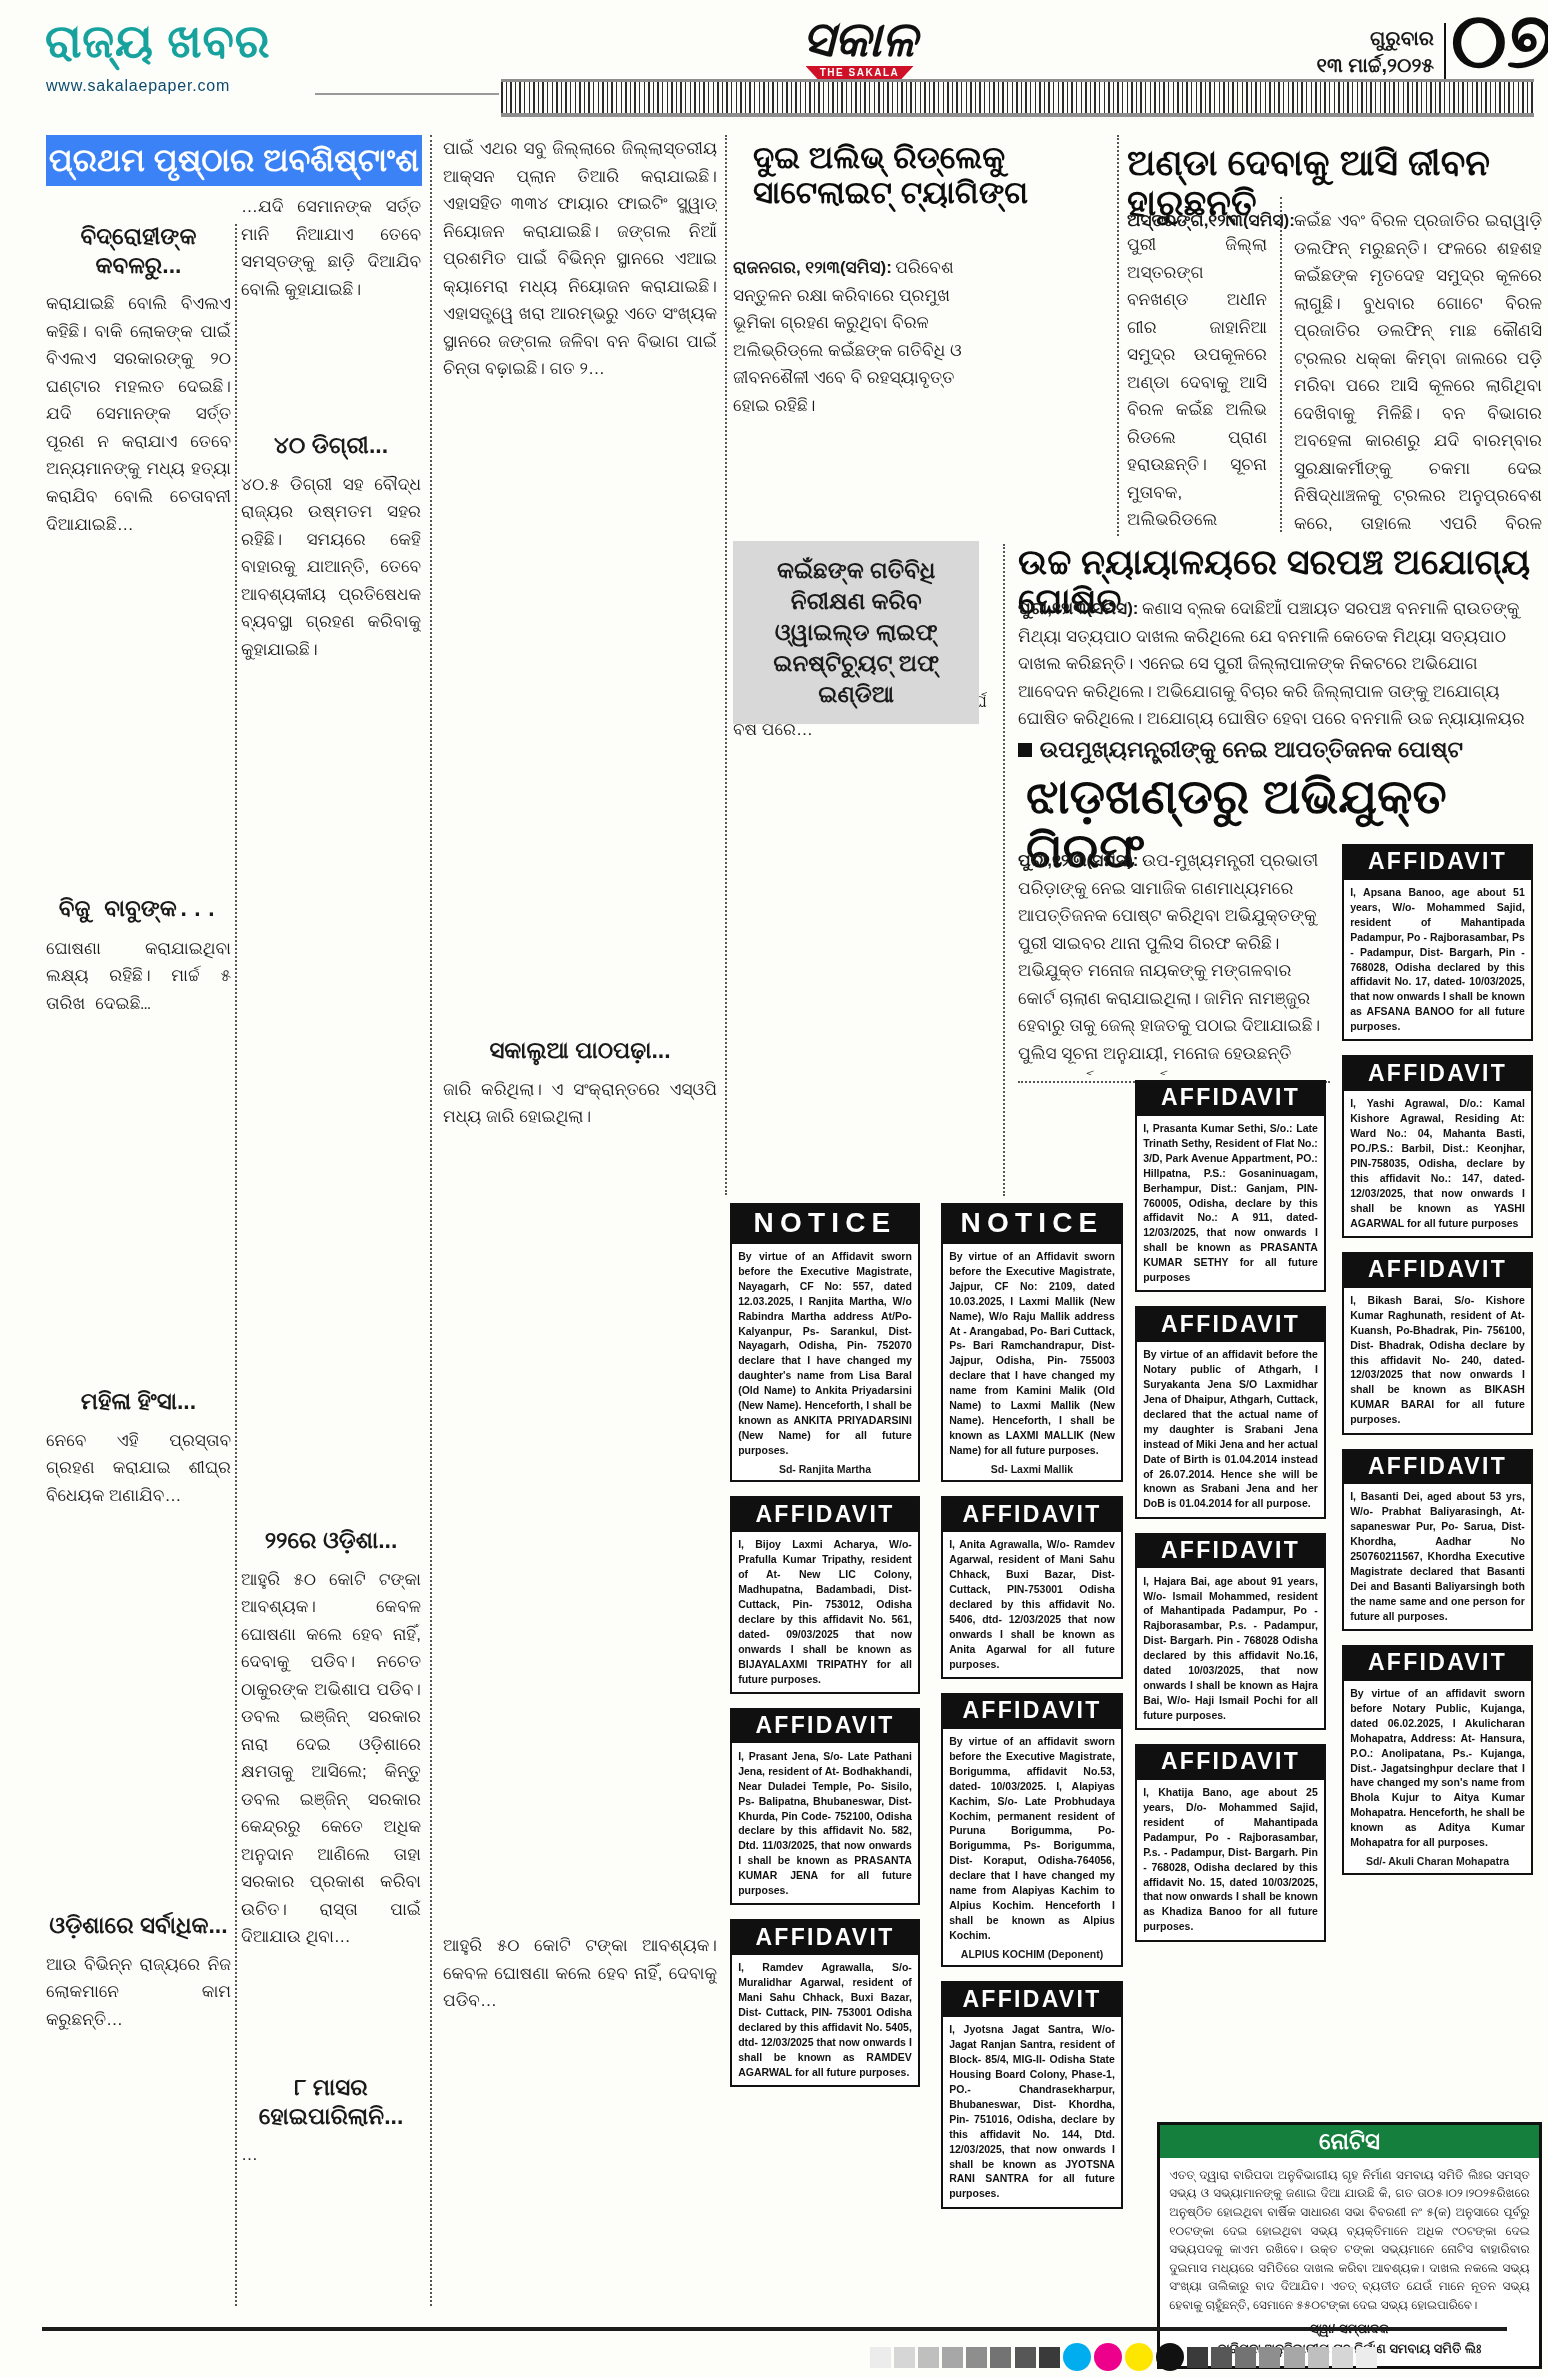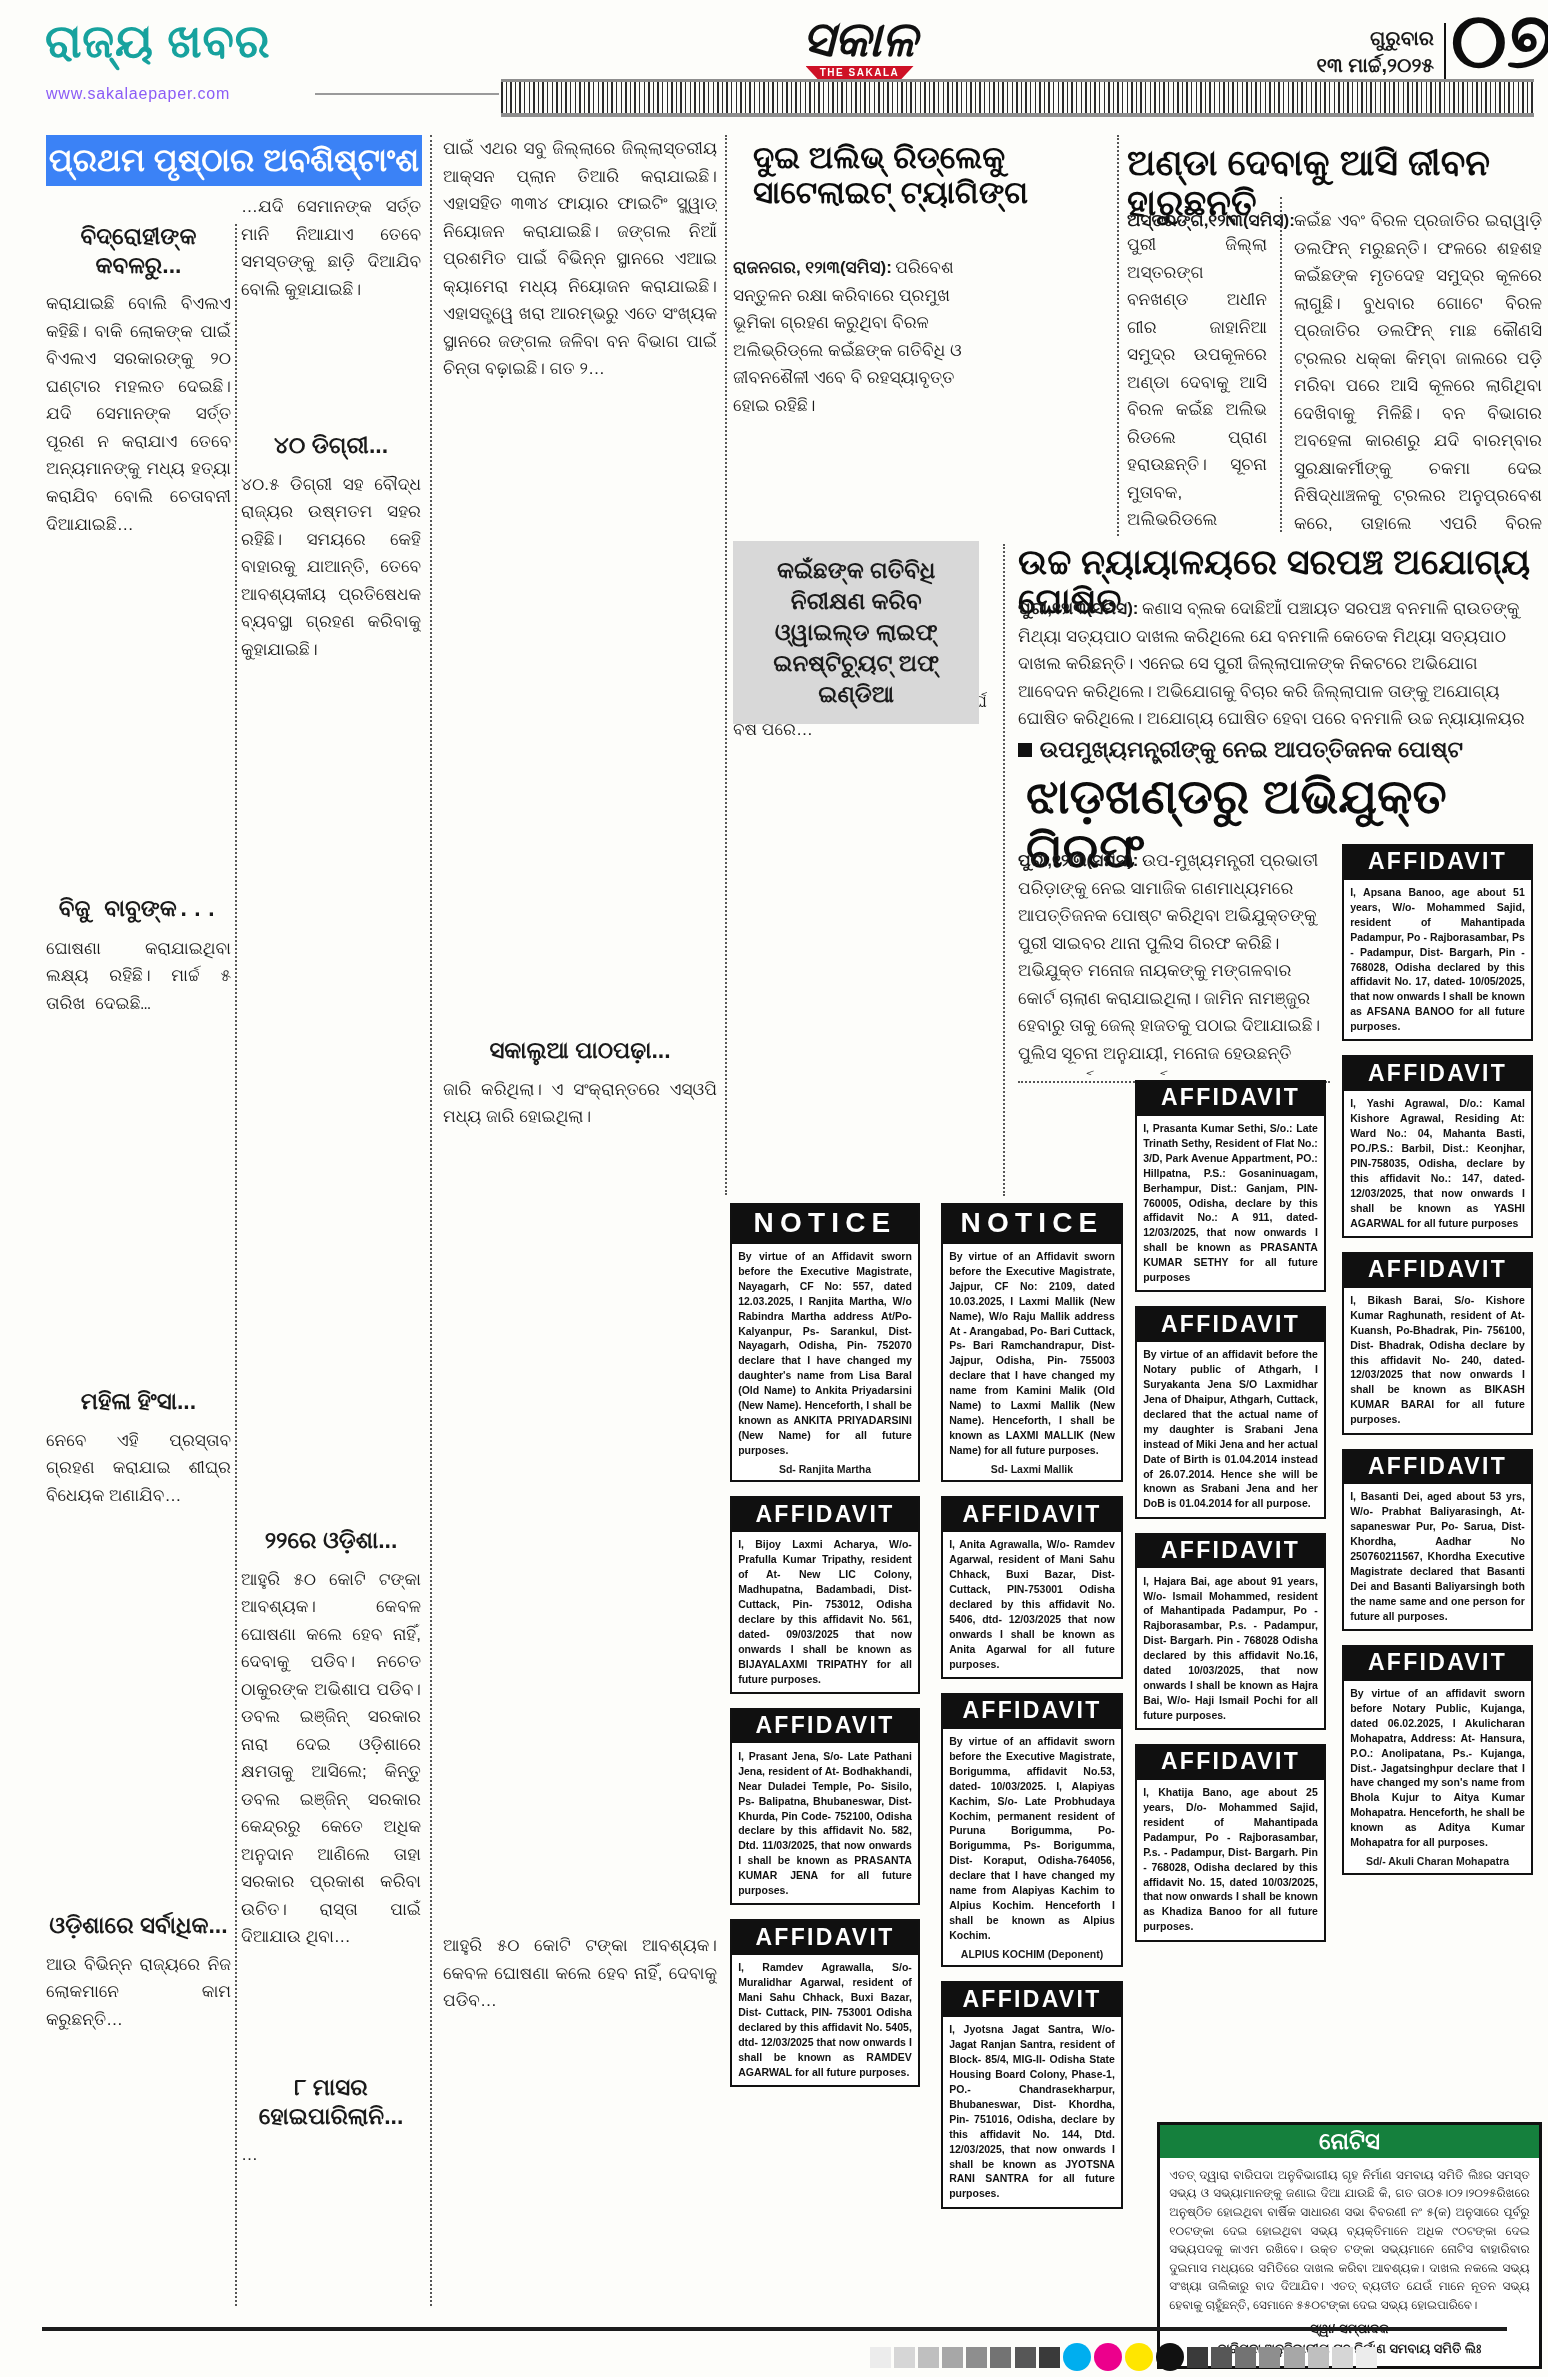--- a/index.html
+++ b/index.html
@@ -1,21 +1,21 @@
 <!DOCTYPE html>
 <html style="font-size:12.3px"><head>
 <meta charset="utf-8">
 <style>
   html,body{margin:0;padding:0;background:#e8e8e4;}
   .page{position:relative;width:1548px;height:2377px;background:#fdfdfa;margin:0 auto;
         font-family:"Liberation Sans","DejaVu Sans",sans-serif;color:#1a1a1a;overflow:hidden;}
   .abs{position:absolute;}
   
   .brand{left:45px;top:14px;font-size:46px;font-weight:800;color:#17a29e;letter-spacing:0.8px;}
-  .site-url{left:46px;top:77px;font-size:16px;color:#8b5cf6;letter-spacing:0.8px;margin-top:8px;}
+  .site-url{left:46px;top:77px;font-size:16px;color:#0c4a6e;letter-spacing:0.8px;}
   .url-rule{left:315px;top:93px;width:184px;height:2.3px;background:#9a9a9a;}
   .logo-wrap{left:794px;top:15.4px;width:131px;text-align:center;}
   .logo-text{font-size:49px;font-weight:800;color:#111;line-height:1;font-style:italic;}
   .logo-ribbon{margin:1.5px auto 0;width:108px;background:#ce1126;color:#fff;font-size:10px;
                font-weight:bold;letter-spacing:1.5px;padding:1.5px 0;
                clip-path:polygon(0 0,100% 0,88% 100%,12% 100%);}
   .dateblock{left:1311px;top:25px;width:123px;text-align:right;font-weight:bold;font-size:20px;line-height:1.35;}
   .date-divider{left:1444px;top:23px;width:2.3px;height:60px;background:#111;}
   .page-no{left:1451px;top:1.5px;font-size:77px;font-weight:900;color:#0d0d0d;line-height:1;}
   .barcode{left:501px;top:79px;width:1033px;height:31px;
@@ -223,21 +223,21 @@
         <div class="bd">I, Hajara Bai, age about 91 years, W/o- Ismail Mohammed, resident of Mahantipada Padampur, Po - Rajborasambar, P.s. - Padampur, Dist- Bargarh. Pin - 768028 Odisha declared by this affidavit No.16, dated 10/03/2025, that now onwards I shall be known as Hajra Bai, W/o- Haji Ismail Pochi for all future purposes.</div>
       </div>
       <div class="ad-box">
         <div class="hd hd-affidavit">AFFIDAVIT</div>
         <div class="bd">I, Khatija Bano, age about 25 years, D/o- Mohammed Sajid, resident of Mahantipada Padampur, Po - Rajborasambar, P.s. - Padampur, Dist- Bargarh. Pin - 768028, Odisha declared by this affidavit No. 15, dated 10/03/2025, that now onwards I shall be known as Khadiza Banoo for all future purposes.</div>
       </div>
     </div>
   <div class="ad-col" id="adcolD" style="left:1342px;top:844px;width:191px;">
       <div class="ad-box">
         <div class="hd hd-affidavit">AFFIDAVIT</div>
-        <div class="bd">I, Apsana Banoo, age about 51 years, W/o- Mohammed Sajid, resident of Mahantipada Padampur, Po - Rajborasambar, Ps - Padampur, Dist- Bargarh, Pin - 768028, Odisha declared by this affidavit No. 17, dated- 10/05/2025, that now onwards I shall be known as AFSANA BANOO for all future purposes.</div>
+        <div class="bd">I, Apsana Banoo, age about 51 years, W/o- Mohammed Sajid, resident of Mahantipada Padampur, Po - Rajborasambar, Ps - Padampur, Dist- Bargarh, Pin - 768028, Odisha declared by this affidavit No. 17, dated- 10/03/2025, that now onwards I shall be known as AFSANA BANOO for all future purposes.</div>
       </div>
       <div class="ad-box">
         <div class="hd hd-affidavit">AFFIDAVIT</div>
         <div class="bd">I, Yashi Agrawal, D/o.: Kamal Kishore Agrawal, Residing At: Ward No.: 04, Mahanta Basti, PO./P.S.: Barbil, Dist.: Keonjhar, PIN-758035, Odisha, declare by this affidavit No.: 147, dated-12/03/2025, that now onwards I shall be known as YASHI AGARWAL for all future purposes</div>
       </div>
       <div class="ad-box">
         <div class="hd hd-affidavit">AFFIDAVIT</div>
         <div class="bd">I, Bikash Barai, S/o- Kishore Kumar Raghunath, resident of At- Kuansh, Po-Bhadrak, Pin- 756100, Dist- Bhadrak, Odisha declare by this affidavit No- 240, dated- 12/03/2025 that now onwards I shall be known as BIKASH KUMAR BARAI for all future purposes.</div>
       </div>
       <div class="ad-box">

